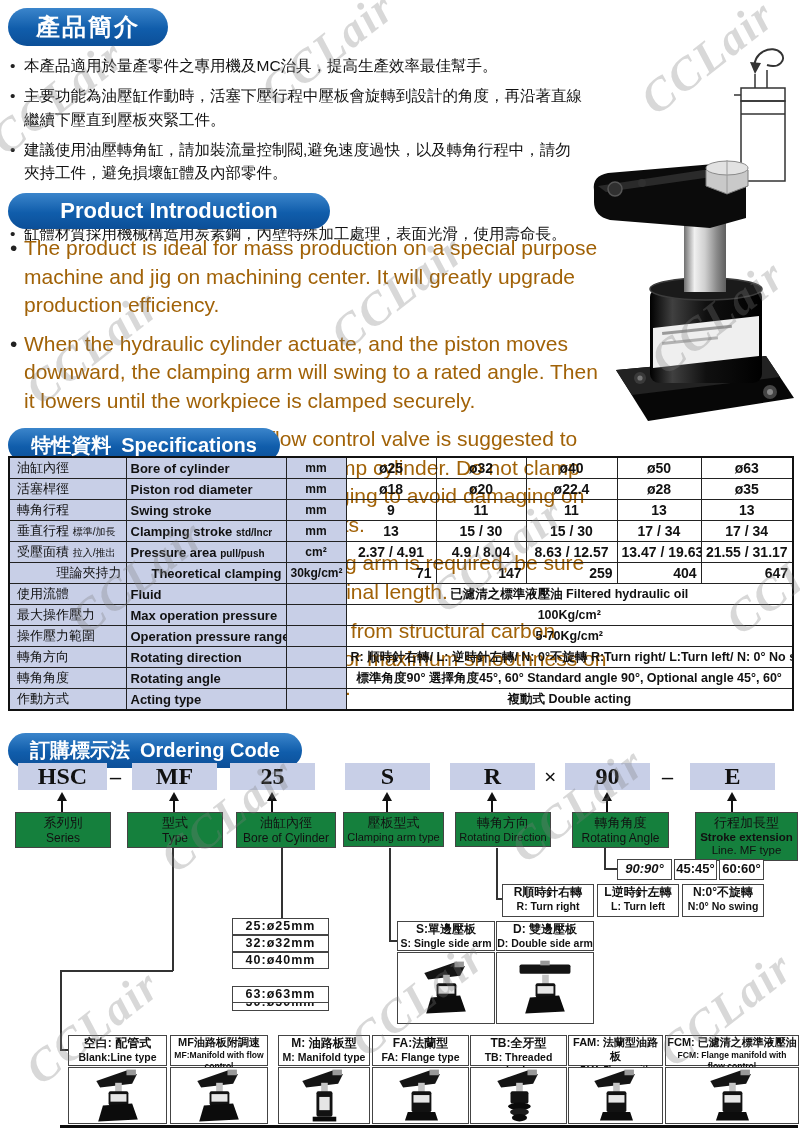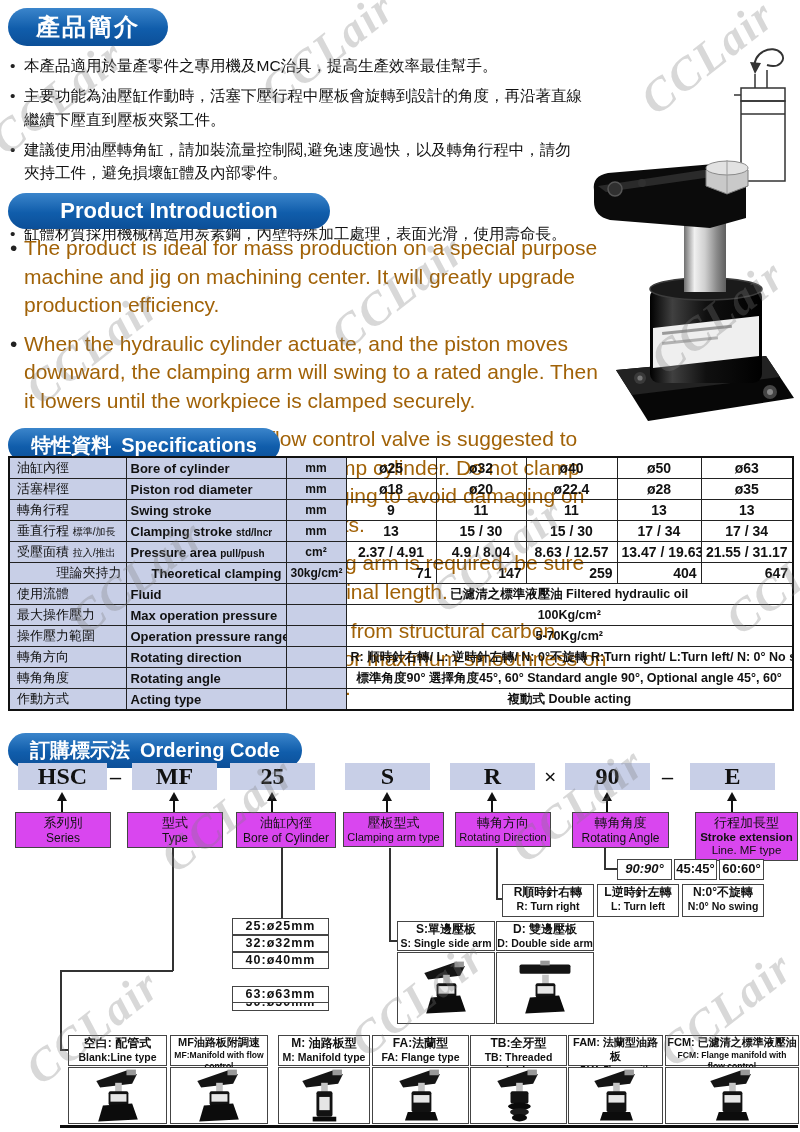--- a/index.html
+++ b/index.html
@@ -39,21 +39,21 @@
   .code-box{position:absolute;top:763px;height:27px;z-index:3;background:#c8cfe7;
             display:flex;align-items:center;justify-content:center;
             font-family:"Liberation Serif","DejaVu Serif",serif;font-weight:bold;font-size:24px;}
   .code-sep{position:absolute;top:763px;height:27px;z-index:3;display:flex;align-items:center;
             font-family:"Liberation Serif","DejaVu Serif",serif;font-weight:bold;font-size:22px;}
   .arr{position:absolute;top:792px;width:0;z-index:3;}
   .arr::before{content:"";position:absolute;left:-5px;top:0;
                border-left:5px solid transparent;border-right:5px solid transparent;
                border-bottom:9px solid #111;}
   .arr::after{content:"";position:absolute;left:-1px;top:8px;width:2px;height:13px;background:#111;}
-  .olabel{position:absolute;top:812px;z-index:3;border:1.5px solid #444;background:#d946ef;
+  .olabel{position:absolute;top:812px;z-index:3;border:1.5px solid #444;background:#15803d;
           text-align:center;line-height:1.2;padding:2px 0;}
   .olabel .cn{display:block;font-size:13px;}
   .olabel .en{display:block;font-size:12px;}
   .cline{position:absolute;background:#333;z-index:2;}
   .opt{position:absolute;z-index:3;border:1.5px solid #444;background:#fff;text-align:center;}
   .opt.one{font-weight:bold;font-size:13px;line-height:18px;}
   .opt .cn{display:block;font-weight:bold;font-size:12px;line-height:1.25;}
   .opt .en{display:block;font-weight:bold;font-size:10.5px;line-height:1.2;}
   .opt .en.tiny{font-size:9px;transform:scale(0.95);}
   .bore{font-weight:bold;font-size:12.5px;line-height:15px;letter-spacing:1px;}

